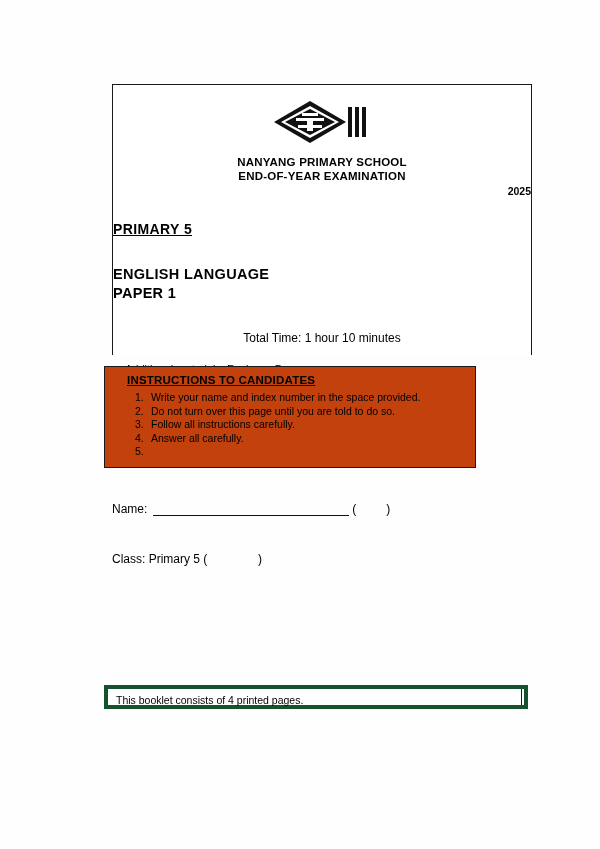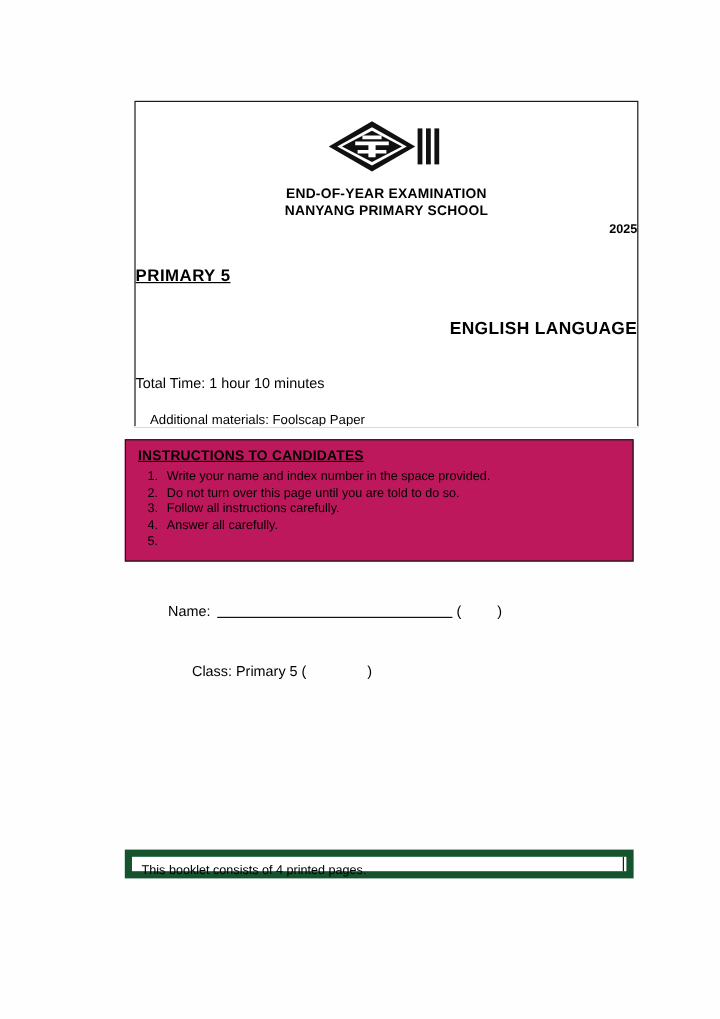--- a/index.html
+++ b/index.html
@@ -68,48 +68,49 @@
   }
   .level {
     text-align: left;
     font-weight: bold;
     font-size: 14px;
     margin-top: 22px;
     letter-spacing: 0.4px;
     text-decoration: underline;
   }
   .subject {
-    text-align: right;
+    text-align: left;
     font-weight: bold;
     font-size: 14.5px;
     margin-top: 28px;
     line-height: 19px;
     letter-spacing: 0.3px;
   }
   .total-time {
+    text-align: center;
     font-size: 12px;
     margin-top: 28px;
   }
   .additional {
     font-size: 11px;
     margin-top: 18px;
     padding-left: 12px;
   }
 
   
   .instructions-box {
     position: absolute;
     left: 104px;
     top: 366px;
-    width: 424px;
+    width: 372px;
     height: 102px;
     border: 1px solid #1a1a1a;
     box-sizing: border-box;
-    background: #be185d;
-    padding: 7px 10px 0 10px;
+    background: #c2410c;
+    padding: 7px 10px 0 22px;
   }
   .instructions-title {
     font-size: 11.5px;
     font-weight: bold;
     text-decoration: underline;
     letter-spacing: 0.2px;
     margin-bottom: 5px;
   }
   .instructions-list {
     margin: 0;
@@ -127,48 +128,47 @@
     flex: 0 0 16px;
   }
 
   
   .name-row {
     position: absolute;
     left: 112px;
     top: 502px;
     font-size: 12px;
     display: flex;
-    margin-left: 28px;
+    align-items: flex-end;
   }
   .name-label { margin-right: 6px; }
   .name-rule {
     display: inline-block;
     width: 196px;
     border-bottom: 1px solid #111;
     height: 12px;
     margin-right: 3px;
   }
 
   .class-row {
     position: absolute;
     left: 112px;
     top: 552px;
     font-size: 12px;
-    margin-left: 48px;
   }
   .class-row .gap { display: inline-block; width: 44px; }
 
   
   .footer-box {
     position: absolute;
     left: 104px;
-    top: 708px;
+    top: 685px;
     width: 424px;
     height: 24px;
-    border: 6px solid #14532d;
+    border: 4px solid #14532d;
     box-sizing: border-box;
     background: #fff;
     font-size: 10.5px;
     padding: 5px 0 0 8px;
   }
   .footer-box::after {
     content: "";
     position: absolute;
     right: 2px;
     top: 0;
@@ -194,29 +194,30 @@
         <path d="M24 19 h28 v3 h-11 v4 h9 v3 h-9 v3 h-6 v-3 h-9 v-3 h9 v-4 h-11 z" fill="#fff"></path>
         <path d="M30 14 h16 v3 h-16 z" fill="#fff"></path>
 
         <rect x="76" y="8" width="4" height="30" fill="#111"></rect>
         <rect x="83" y="8" width="4" height="30" fill="#111"></rect>
         <rect x="90" y="8" width="4" height="30" fill="#111"></rect>
       </svg>
     </div>
 
     <div class="school-lines">
+      <div>NANYANG PRIMARY SCHOOL</div>
       <div>END-OF-YEAR EXAMINATION</div>
-      <div>NANYANG PRIMARY SCHOOL</div>
     </div>
     <div class="year-line">2025</div>
 
     <div class="level">PRIMARY 5</div>
 
     <div class="subject">
       <div>ENGLISH LANGUAGE</div>
+      <div>PAPER 1</div>
     </div>
 
     <div class="total-time">Total Time: 1 hour 10 minutes</div>
     <div class="additional">Additional materials: Foolscap Paper</div>
   </div>
 
   <div class="instructions-box">
     <div class="instructions-title">INSTRUCTIONS TO CANDIDATES</div>
     <ul class="instructions-list">
       <li>

